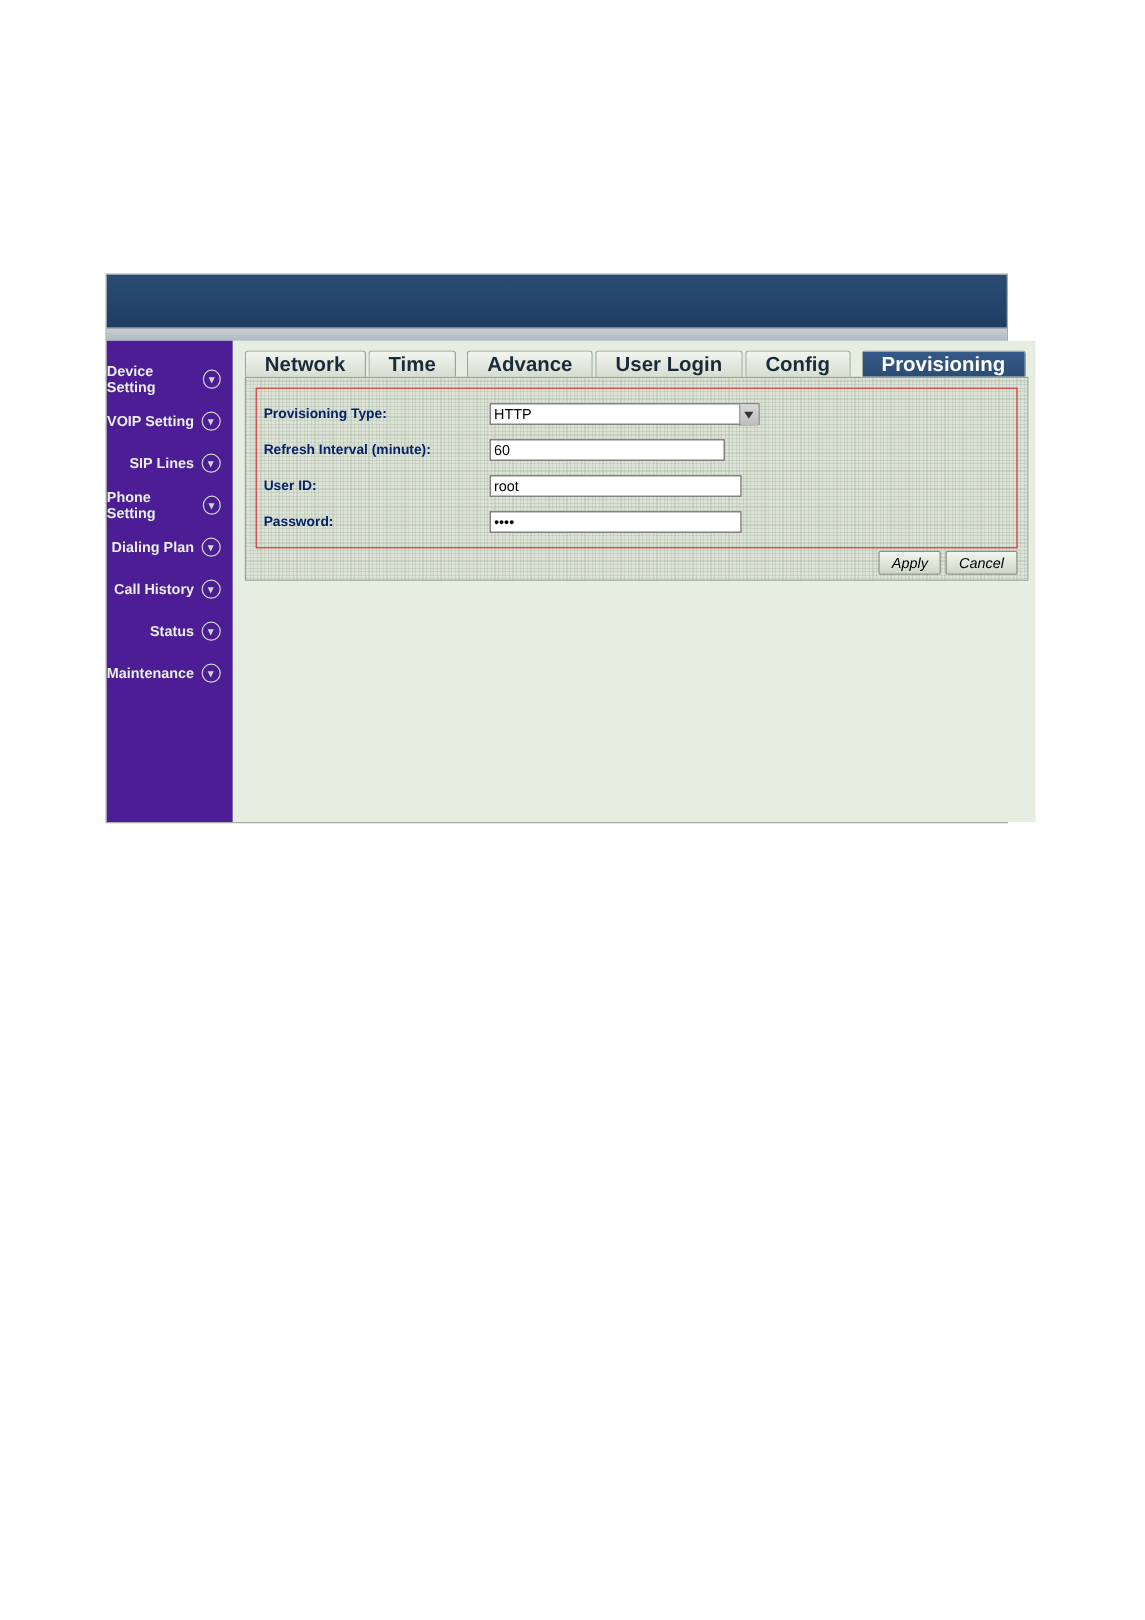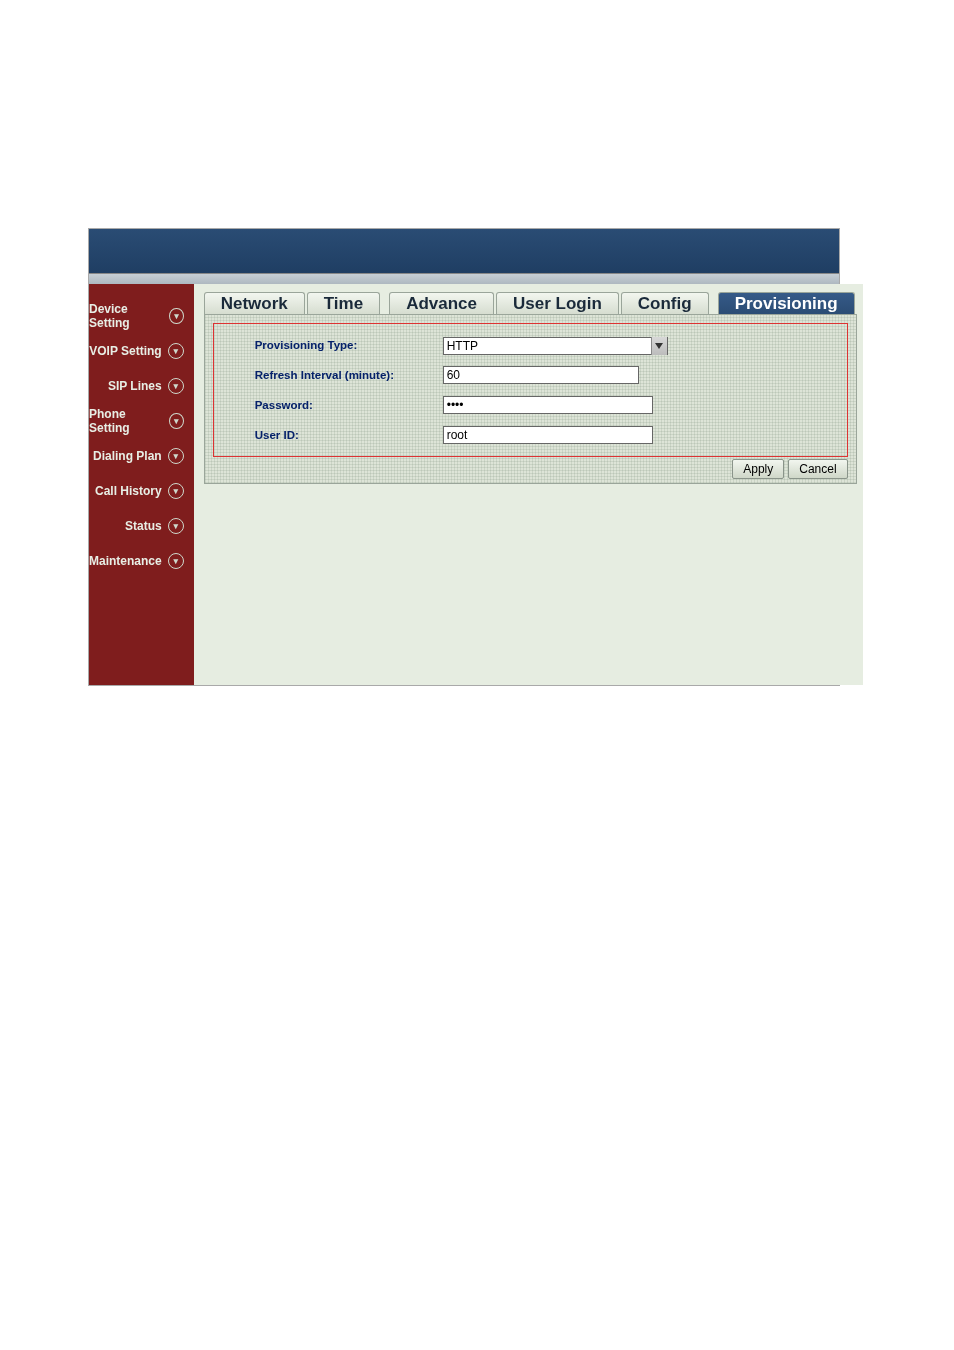--- a/index.html
+++ b/index.html
@@ -3,54 +3,54 @@
 <meta charset="utf-8">
 <style>
   * { box-sizing: border-box; margin: 0; padding: 0; }
   body { font-family: Arial, Helvetica, sans-serif; background: #fff; width: 954px; }
   .page { width: 954px; height: 1350px; position: relative; }
   .app-frame { position: absolute; left: 88px; top: 228px; width: 752px; height: 458px;
                border: 1px solid #a9a9a9; background: #e6ede1; }
   .app-header { height: 45px; background: linear-gradient(#2a4c74,#1f3e63); border-bottom: 1px solid #888; }
   .app-sub { height: 10px; background: linear-gradient(#c7cfd6,#aeb8c0); }
   .app-body { display: flex; height: calc(100% - 55px); }
-  .sidebar { width: 202px; background: #7f1d1d; padding-top: 14px; }
+  .sidebar { width: 202px; background: #4c1d95; padding-top: 14px; }
   .side-item { height: 35px; display: flex; align-items: center; justify-content: flex-end;
                padding-right: 10px; color: #e8eee5; font-size: 12px; font-weight: bold; cursor: pointer; }
   .side-item .down-circ { margin-left: 6px; width: 16px; height: 16px; border: 1px solid #cfd8cc; border-radius: 50%;
                           display: inline-flex; align-items: center; justify-content: center; font-size: 9px; color:#cfd8cc; }
   .content { flex: 1; background:#e6ede1; padding: 4px 6px 0 10px; position: relative; }
   .tabs { display: flex; gap: 0; margin-bottom: 0; margin-top: 4px; }
   .tab { height: 22px; line-height: 22px; padding: 0 16px; font-size: 17px; font-weight: bold;
          color: #1a2a3a; border: 1px solid #9aa59a; border-bottom: none; margin-right: 2px;
          background: linear-gradient(#f2f6ef,#d6ddd0); border-radius: 3px 3px 0 0; cursor: pointer; white-space: nowrap; }
   .tab.active { background: linear-gradient(#355a88,#2b4c74); color: #fff; }
   .tab-spacer { height: 22px; width: 1px; margin-right: 6px; }
   .panel { border: 1px solid #9aa59a; border-top-right-radius: 0; position: relative; }
   .hatch { background-image: repeating-linear-gradient(0deg, rgba(120,140,120,0.18) 0 1px, transparent 1px 3px),
                               repeating-linear-gradient(90deg, rgba(120,140,120,0.18) 0 1px, transparent 1px 3px);
            background-color: #dde4d7; padding: 8px; }
   .redbox { border: 1px solid #d33; padding: 6px 4px 6px 6px; background: transparent; }
   .row { display: flex; align-items: center; height: 30px; }
-  .lbl { width: 188px; color: #05216a; font-size: 11.5px; font-weight: bold; white-space: nowrap; margin-left: 35px; }
+  .lbl { width: 188px; color: #05216a; font-size: 11.5px; font-weight: bold; white-space: nowrap; }
   input[type=text], input[type=password] { height: 18px; font-size: 12px; padding: 1px 3px; font-family: Arial;
            border: 1px solid #666; background: #fff; }
   .w-med { width: 210px; }
   .w-long { width: 320px; }
   .w-short { width: 196px; }
   .select-wrap { position: relative; display: inline-block; }
   .select { height: 20px; width: 225px; border: 1px solid #666; background: #fff; font-size: 12px;
             padding: 1px 18px 1px 4px; appearance: none; -webkit-appearance: none; }
   .select-btn { position: absolute; right: 1px; top: 1px; width: 16px; height: 18px;
                 background: linear-gradient(#d8d8d8,#bcbcbc); border-left: 1px solid #888; display:flex; align-items:center; justify-content:center; }
   .select-btn svg { width:8px; height:6px; }
   .hatch-bottom { height: 18px; }
   .btnbar { position: absolute; right: 8px; bottom: 4px; display: flex; gap: 4px; }
   .btn { height: 20px; padding: 0 10px; font-size: 12px; background: linear-gradient(#f2f6ef,#cfd7c8);
-         border: 1px solid #8a948a; border-radius: 2px; cursor: pointer; }
+         border: 1px solid #8a948a; border-radius: 2px; cursor: pointer; font-style: italic; }
 </style>
 </head>
 <body>
 
 <div class="page">
   <div class="app-frame">
     <div class="app-header"></div>
     <div class="app-sub"></div>
     <div class="app-body">
       <div class="sidebar">
@@ -110,26 +110,26 @@
                         <polygon points="0,0 8,0 4,6" fill="#333"></polygon>
                       </svg>
                     </span>
                 </span>
               </div>
               <div class="row">
                 <span class="lbl">Refresh Interval (minute):</span>
                 <input type="text" class="w-short" value="60" style="">
               </div>
               <div class="row">
+                <span class="lbl">User ID:</span>
+                <input type="text" class="w-med" value="root" style="">
+              </div>
+              <div class="row">
                 <span class="lbl">Password:</span>
                 <input type="text" class="w-med" value="••••" style="">
-              </div>
-              <div class="row">
-                <span class="lbl">User ID:</span>
-                <input type="text" class="w-med" value="root" style="">
               </div>
             </div>
             <div class="hatch-bottom"></div>
             <div class="btnbar">
               <button class="btn">Apply</button>
               <button class="btn">Cancel</button>
             </div>
           </div>
         </div>
       </div>

